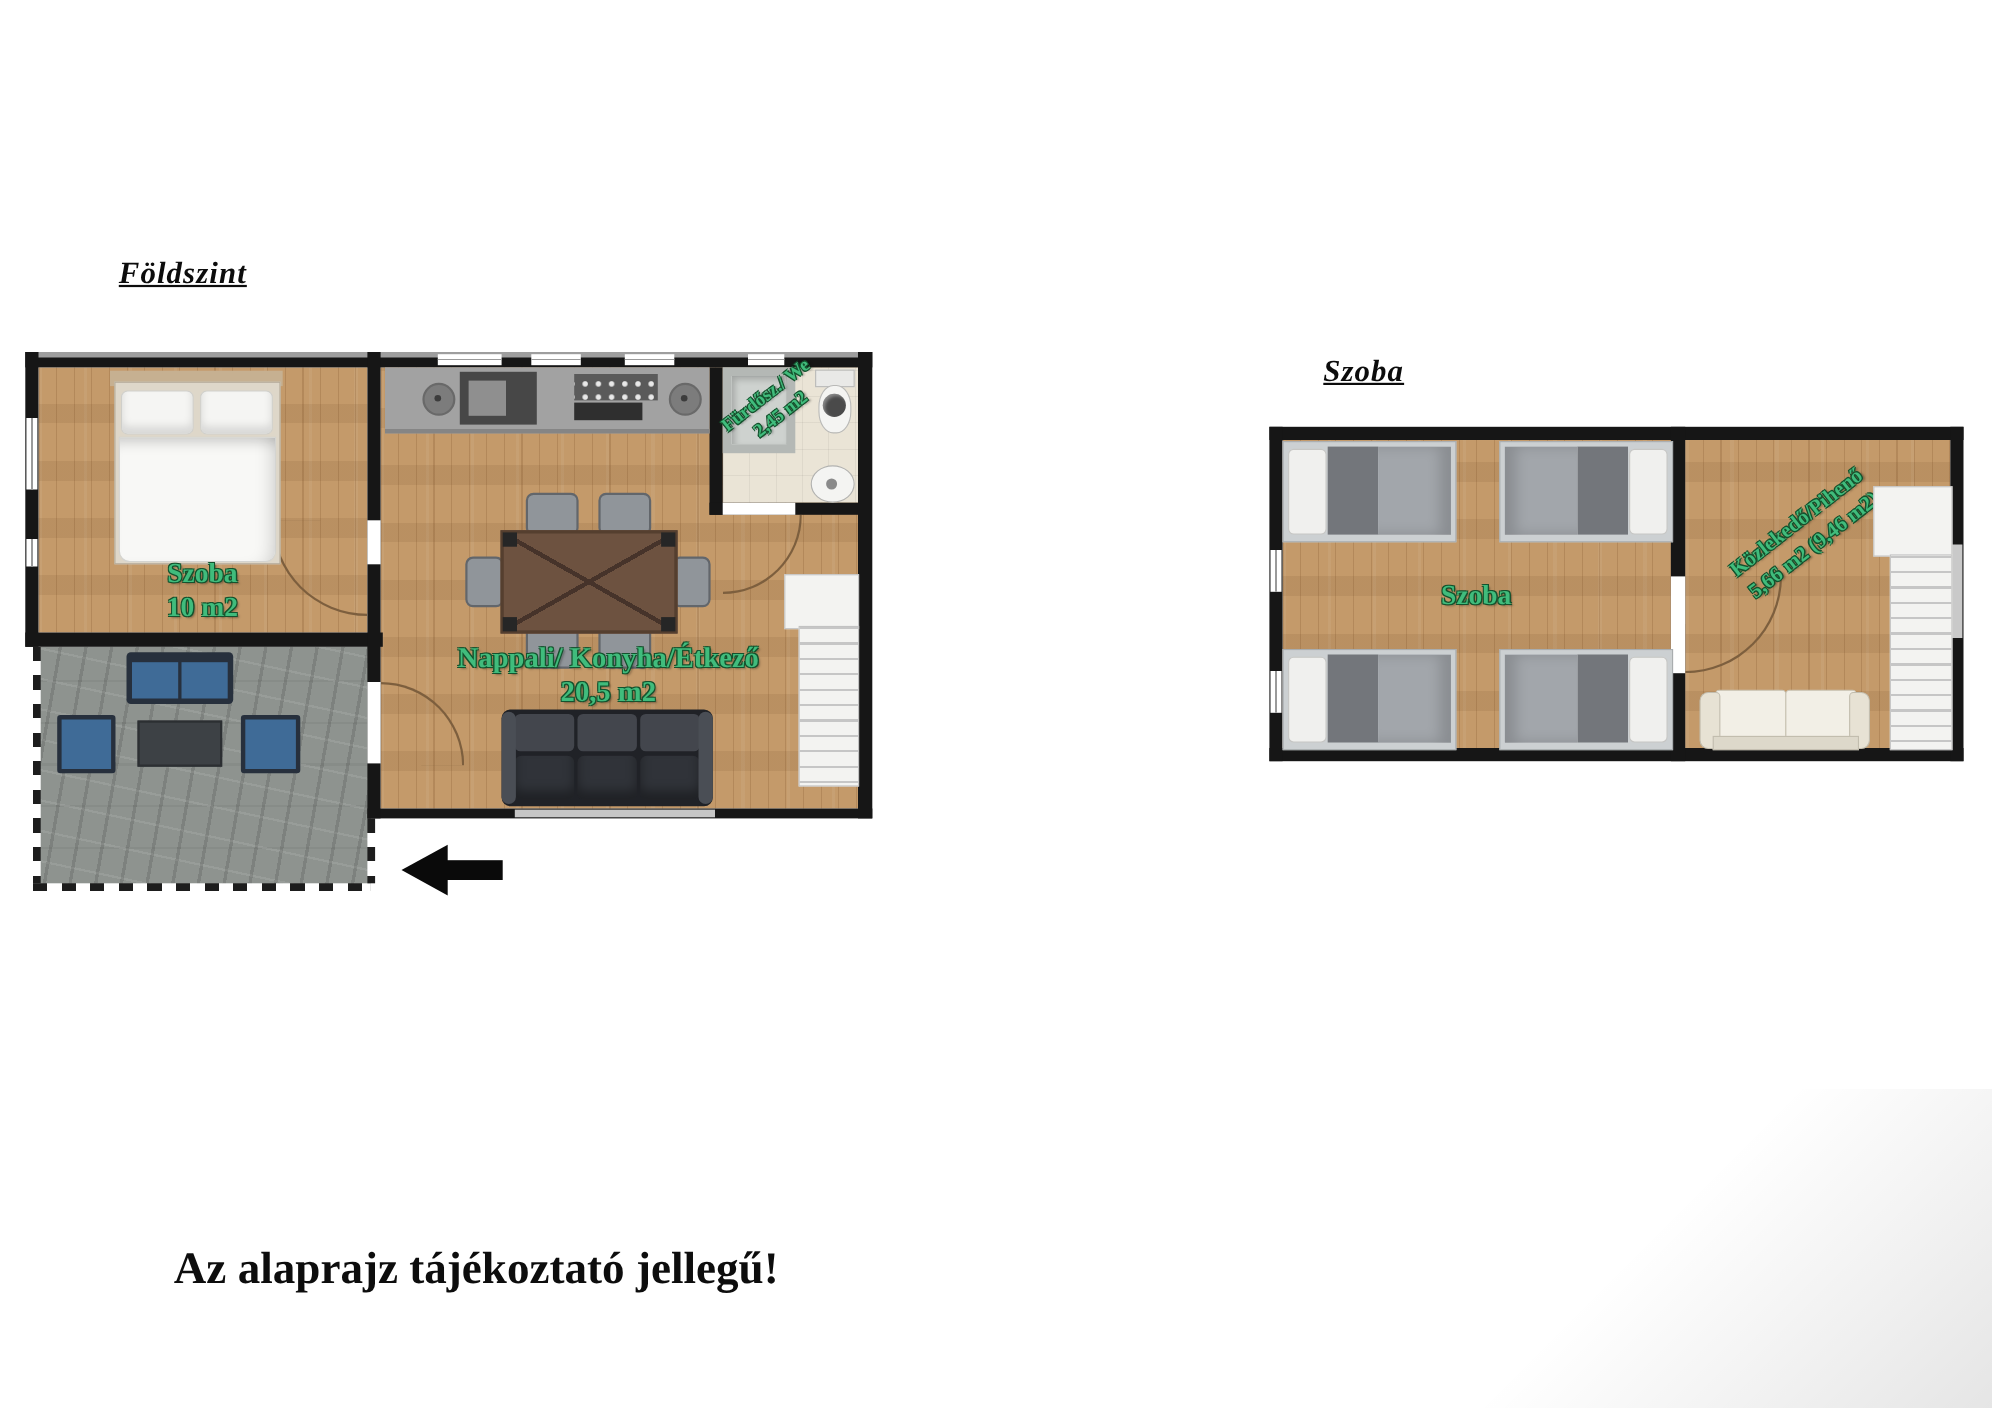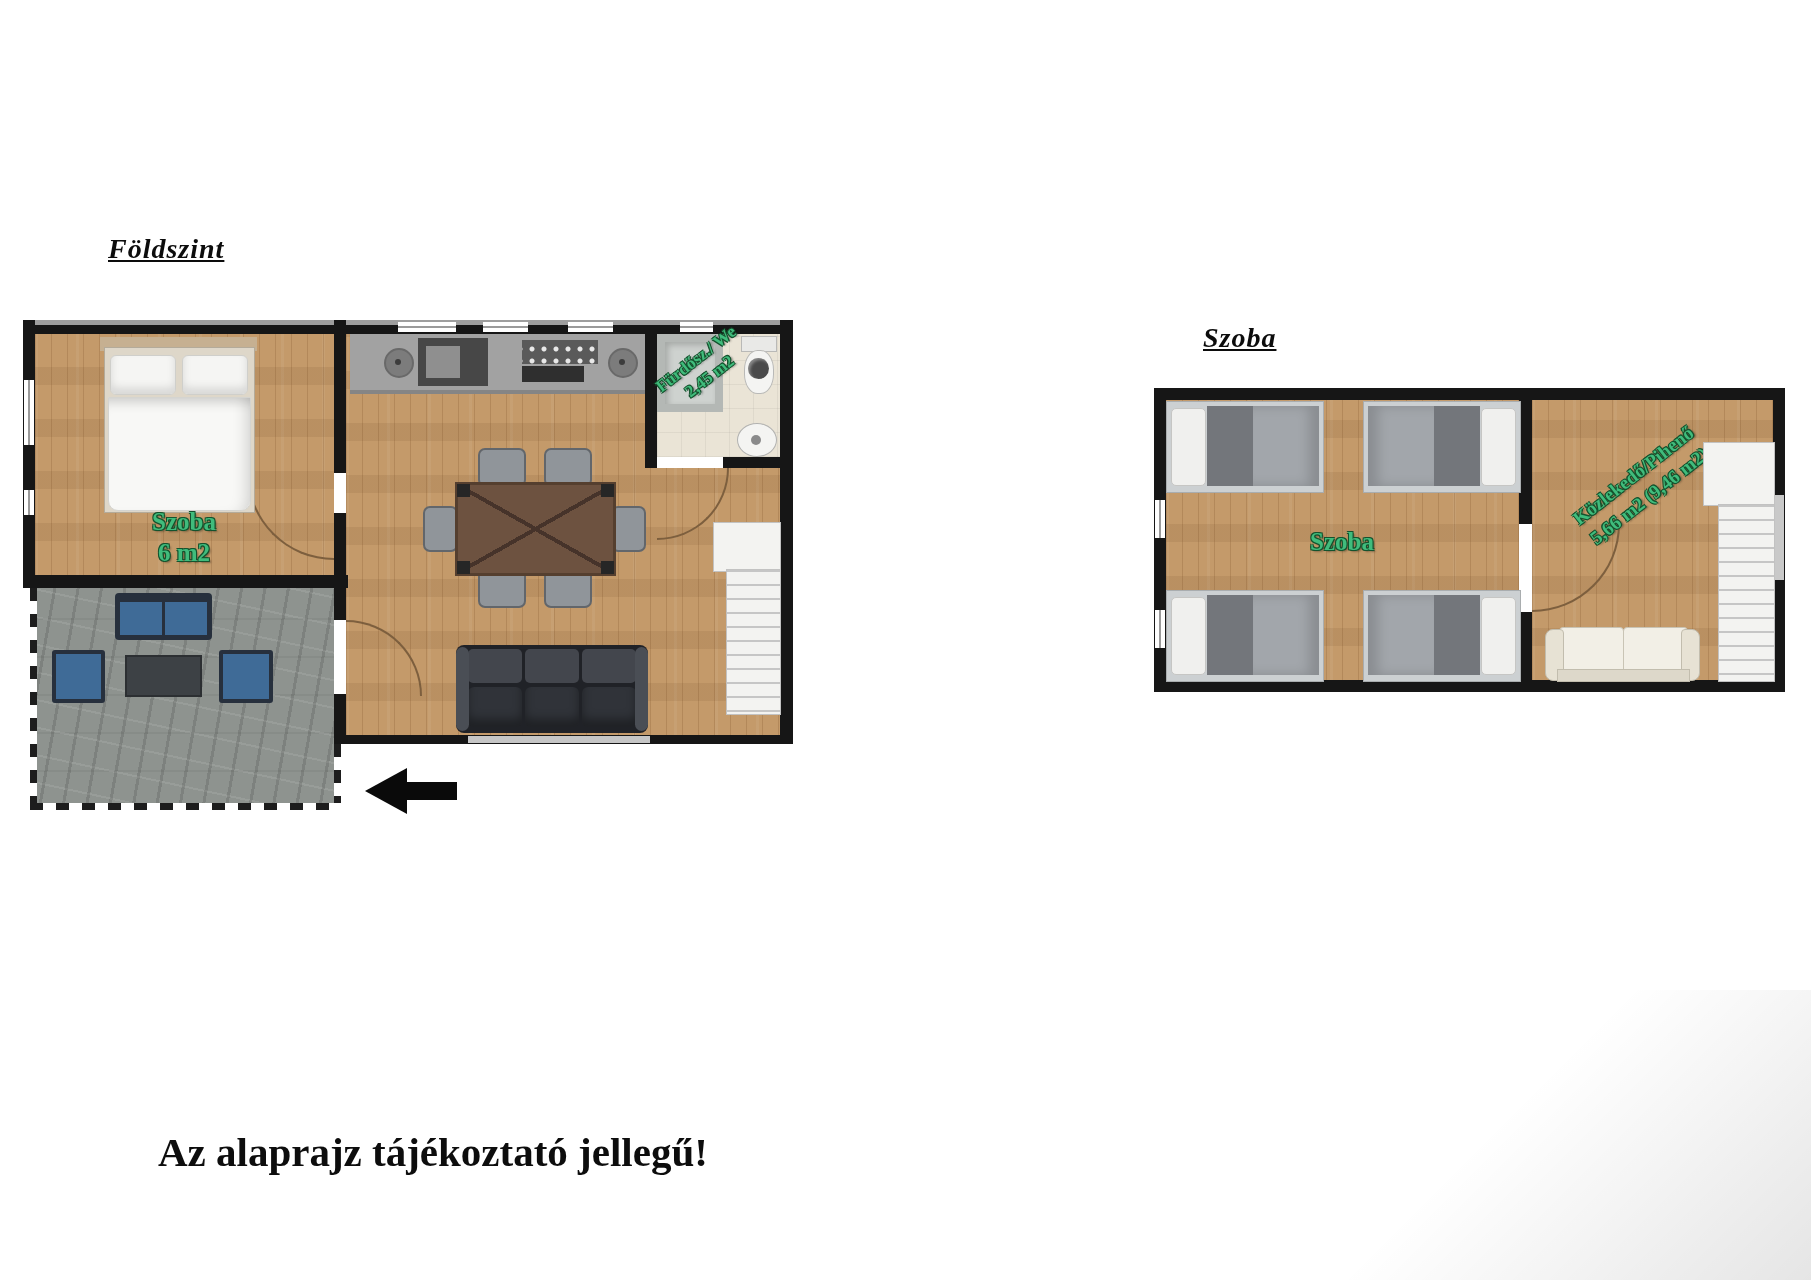--- a/index.html
+++ b/index.html
@@ -97,21 +97,21 @@
   <div class="abs" style="left:77px;top:17px;width:157px;height:176px;">
     <div class="abs" style="left:0;top:0;width:157px;height:14px;background:#c6b091;"></div>
     <div class="abs" style="left:4px;top:10px;width:149px;height:164px;background:#ded7c9;border:1px solid #b4ab9a;"></div>
     <div class="abs" style="left:10px;top:18px;width:64px;height:38px;background:#f5f5f3;border:1px solid #cfcfcb;border-radius:6px;box-shadow:inset 0 -6px 8px rgba(0,0,0,.12);"></div>
     <div class="abs" style="left:82px;top:18px;width:64px;height:38px;background:#f5f5f3;border:1px solid #cfcfcb;border-radius:6px;box-shadow:inset 0 -6px 8px rgba(0,0,0,.12);"></div>
     <div class="abs" style="left:8px;top:60px;width:141px;height:112px;background:#f8f8f6;border:1px solid #d4d4d0;border-radius:0 0 10px 10px;box-shadow:inset 0 14px 12px -10px rgba(0,0,0,.18), inset -14px 0 16px -12px rgba(0,0,0,.18);"></div>
   </div>
 
   <div class="glabel" style="left:61px;top:186px;width:200px;font-size:25px;">
     <div>Szoba</div>
-    <div>6 m2</div>
+    <div>10 m2</div>
   </div>
 
   <div class="abs" style="left:327px;top:14px;width:295px;height:56px;background:#a2a2a2;border-bottom:4px solid #858585;">
     <div class="abs" style="left:34px;top:14px;width:26px;height:26px;border-radius:50%;background:#7c7c7c;border:2px solid #696969;">
       <div class="abs" style="left:9px;top:9px;width:6px;height:6px;border-radius:50%;background:#3c3c3c;"></div>
     </div>
     <div class="abs" style="left:68px;top:4px;width:70px;height:48px;background:#474747;">
       <div class="abs" style="left:8px;top:8px;width:34px;height:32px;background:#8f8f8f;"></div>
     </div>
     <div class="abs" style="left:172px;top:6px;width:76px;height:24px;background:#5a5a5a;background-image:radial-gradient(circle 3px, #e8e8e8 2px, transparent 3px);background-size:12px 12px;background-position:4px 3px;"></div>
@@ -129,20 +129,24 @@
   <div class="chair" style="left:588px;top:186px;width:31px;height:42px;"></div>
   <div class="abs" style="left:432px;top:162px;width:155px;height:88px;background:#6d5240;border:3px solid #553f2f;
        background-image:linear-gradient(29.5deg, transparent 48.7%, #46332a 48.7%, #46332a 51.3%, transparent 51.3%),
                         linear-gradient(-29.5deg, transparent 48.7%, #46332a 48.7%, #46332a 51.3%, transparent 51.3%);">
     <div class="abs" style="left:-1px;top:-1px;width:13px;height:13px;background:#262626;"></div>
     <div class="abs" style="right:-1px;top:-1px;width:13px;height:13px;background:#262626;"></div>
     <div class="abs" style="left:-1px;bottom:-1px;width:13px;height:13px;background:#262626;"></div>
     <div class="abs" style="right:-1px;bottom:-1px;width:13px;height:13px;background:#262626;"></div>
   </div>
 
+  <div class="glabel" style="left:330px;top:262px;width:400px;font-size:26px;">
+    <div>Nappali/ Konyha/Étkező</div>
+    <div>20,5 m2</div>
+  </div>
 
   <div class="abs" style="left:433px;top:325px;width:192px;height:88px;background:#202227;border-radius:8px;">
     <div class="abs" style="left:12px;top:4px;width:54px;height:34px;background:#43464d;border-radius:5px;"></div>
     <div class="abs" style="left:69px;top:4px;width:54px;height:34px;background:#43464d;border-radius:5px;"></div>
     <div class="abs" style="left:126px;top:4px;width:54px;height:34px;background:#43464d;border-radius:5px;"></div>
     <div class="abs" style="left:12px;top:42px;width:54px;height:40px;background:#303339;border-radius:6px;box-shadow:inset 0 -8px 10px rgba(0,0,0,.35);"></div>
     <div class="abs" style="left:69px;top:42px;width:54px;height:40px;background:#303339;border-radius:6px;box-shadow:inset 0 -8px 10px rgba(0,0,0,.35);"></div>
     <div class="abs" style="left:126px;top:42px;width:54px;height:40px;background:#303339;border-radius:6px;box-shadow:inset 0 -8px 10px rgba(0,0,0,.35);"></div>
     <div class="abs" style="left:0;top:2px;width:13px;height:84px;background:#4a4e55;border-radius:8px;"></div>
     <div class="abs" style="right:0;top:2px;width:13px;height:84px;background:#4a4e55;border-radius:8px;"></div>

